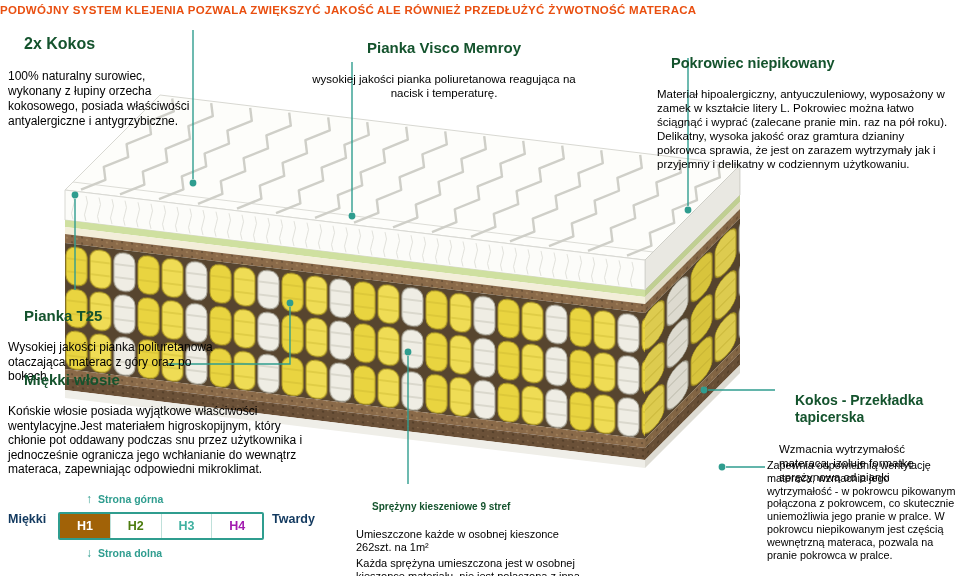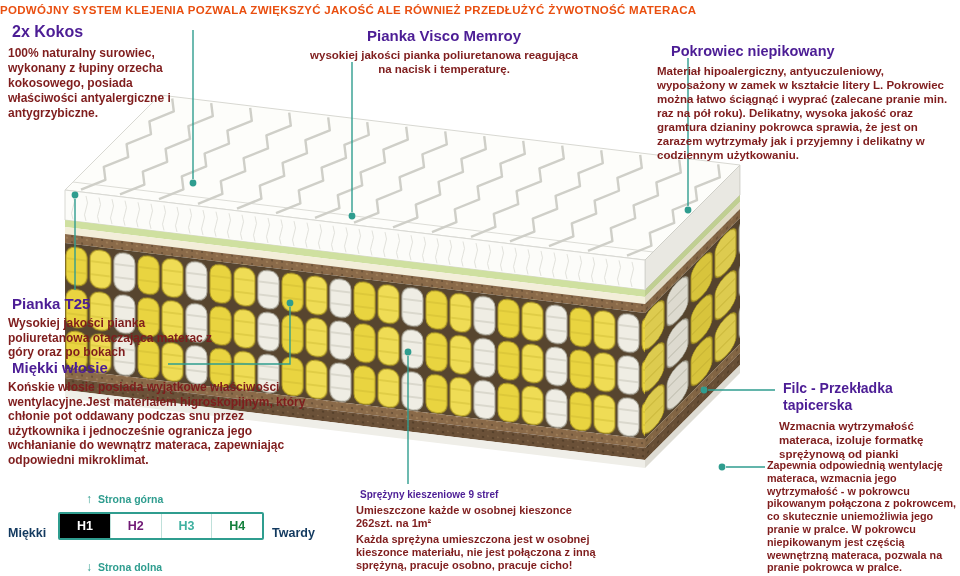--- a/index.html
+++ b/index.html
@@ -1,22 +1,22 @@
 <!DOCTYPE html>
 <html><head>
 <meta charset="utf-8">
 <style>
   html,body{margin:0;padding:0}
   .canvas{position:relative;width:960px;height:576px;background:#ffffff;overflow:hidden;
           font-family:"Liberation Sans",sans-serif}
   .hdr{position:absolute;left:0;top:4px;width:960px;
        font-size:11.5px;font-weight:700;letter-spacing:.3px;color:#e94f10}
   .ann{position:absolute;color:#1c4a7a}
-  .ann h3{margin:4px;color:#4c1d95;font-weight:700}
-  .ann p{margin:5px 0 0;font-weight:700;color:#7f1d1d}
+  .ann h3{margin:16px;color:#14532d;font-weight:700}
+  .ann p{margin:5px 0 0;font-weight:400;color:#000000}
   .a-kokos{left:8px;top:19px;width:186px}
   .a-kokos h3{font-size:16px}
   .a-kokos p{font-size:12px;line-height:15px}
   .a-visco{left:310px;top:23px;width:268px;text-align:center}
   .a-visco h3{font-size:15px}
   .a-visco p{font-size:11.5px;line-height:14px;margin-top:4px}
   .a-pokrowiec{left:657px;top:39px;width:298px}
   .a-pokrowiec h3{font-size:14.5px;margin-left:14px}
   .a-pokrowiec p{font-size:11.5px;line-height:14px}
   .a-t25{left:8px;top:291px;width:218px}
@@ -38,21 +38,21 @@
   .leaders{position:absolute;left:0;top:0;pointer-events:none}
   .leader{stroke:#2f9d8f;stroke-width:1.4;fill:none}
   .dot{fill:#2f9d8f}
   .zz{stroke:#cfcfc8;stroke-width:2.4;fill:none;vector-effect:non-scaling-stroke;stroke-linejoin:round}
   .fline{stroke:#e2e2dc;stroke-width:1;fill:none;vector-effect:non-scaling-stroke}
   .seam{stroke:#dcdcd6;stroke-width:1;fill:none;vector-effect:non-scaling-stroke}
   .scale{position:absolute;left:8px;top:492px;width:310px}
   .dir{display:flex;align-items:center;gap:6px;margin-left:78px;
        font-size:10.5px;font-weight:700;color:#2f9d8f;height:14px}
   .arrow{font-size:12px;font-weight:700;color:#2f9d8f}
-  .bar-row{display:flex;align-items:flex-end;margin-top:6px;margin-bottom:20px}
+  .bar-row{display:flex;align-items:flex-start;margin-top:6px;margin-bottom:6px}
   .endlab{font-size:12.5px;font-weight:700;color:#12395f}
   .endlab.left{width:50px}
   .endlab.right{margin-left:8px}
   .hbox{display:flex;border:2px solid #2f9d8f;height:24px;width:202px;border-radius:2px;
         overflow:hidden;background:#fff}
   .level{flex:1;display:flex;align-items:center;justify-content:center;
          font-size:12.5px;font-weight:700;border-right:1px solid #bfe0da}
   .level:last-child{border-right:none}
 </style>
 </head>
@@ -220,40 +220,40 @@
     <p>Końskie włosie posiada wyjątkowe właściwości wentylacyjne.Jest materiałem higroskopijnym, który chłonie pot oddawany podczas snu przez użytkownika i jednocześnie ogranicza jego wchłanianie do wewnątrz materaca, zapewniając odpowiedni mikroklimat.</p>
   </div>
 
   <div class="ann a-sprezyny">
     <h3>Sprężyny kieszeniowe 9 stref</h3>
     <p>Umieszczone każde w osobnej kieszonce 262szt. na 1m²</p>
     <p>Każda sprężyna umieszczona jest w osobnej kieszonce materiału, nie jest połączona z inną sprężyną, pracuje osobno, pracuje cicho!</p>
   </div>
 
   <div class="ann a-filc">
-    <h3>Filc - Przekładka tapicerska</h3>
+    <h3>Kokos - Przekładka tapicerska</h3>
     <p>Wzmacnia wytrzymałość materaca, izoluje formatkę sprężynową od pianki</p>
   </div>
 
   <div class="ann a-wlokno">
     <p>Zapewnia odpowiednią wentylację materaca, wzmacnia jego wytrzymałość - w pokrowcu pikowanym połączona z pokrowcem, co skutecznie uniemożliwia jego pranie w pralce. W pokrowcu niepikowanym jest częścią wewnętrzną materaca, pozwala na pranie pokrowca w pralce.</p>
   </div>
 
   <div class="scale">
     <div class="dir">
       <span class="arrow">↑</span>
       <span>Strona górna</span>
     </div>
     <div class="bar-row">
       <span class="endlab left">Miękki</span>
       <div class="hbox">
-        <span class="level" style="color: rgb(255, 255, 255); background: #000000;">H1</span>
-        <span class="level" style="color: #701a75;">H2</span>
+        <span class="level" style="color: rgb(255, 255, 255); background: #a16207;">H1</span>
+        <span class="level" style="color: #4d7c0f;">H2</span>
         <span class="level" style="color: rgb(63, 176, 160);">H3</span>
-        <span class="level" style="color: #15803d;">H4</span>
+        <span class="level" style="color: #a21caf;">H4</span>
       </div>
       <span class="endlab right">Twardy</span>
     </div>
     <div class="dir">
       <span class="arrow">↓</span>
       <span>Strona dolna</span>
     </div>
   </div>
 
 </div>

